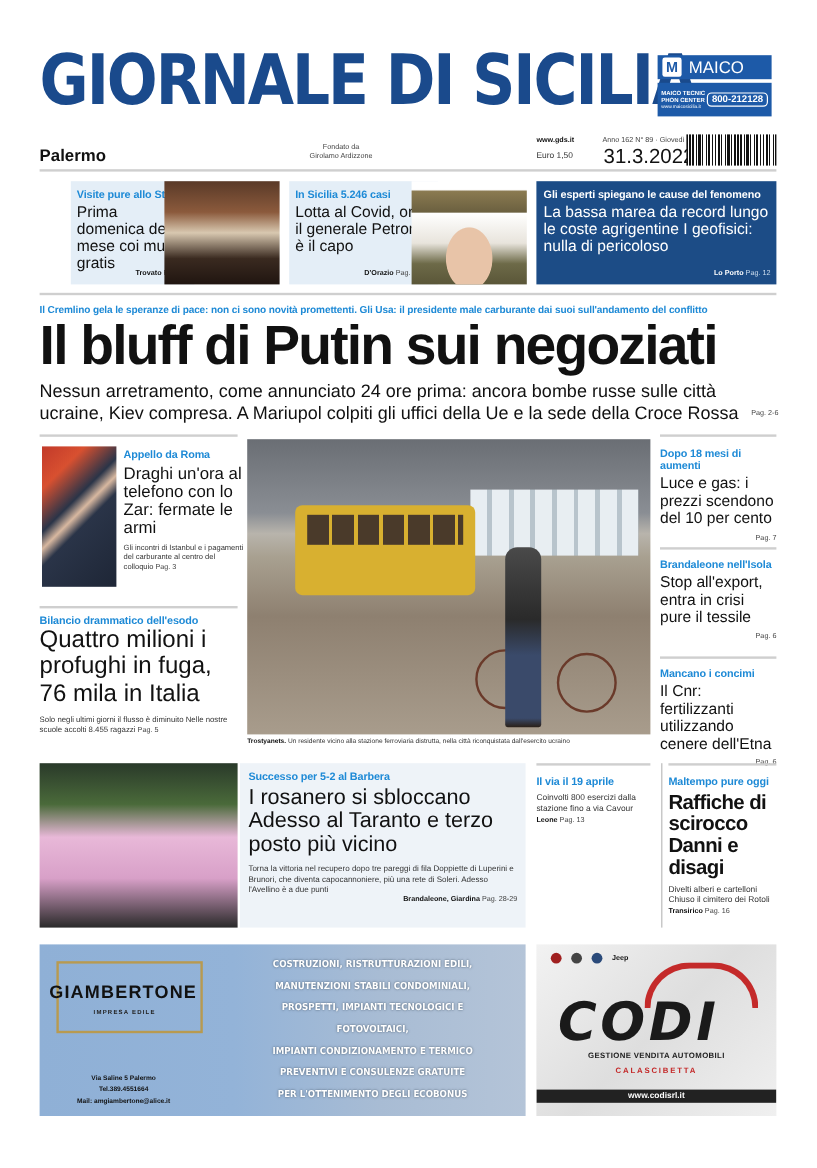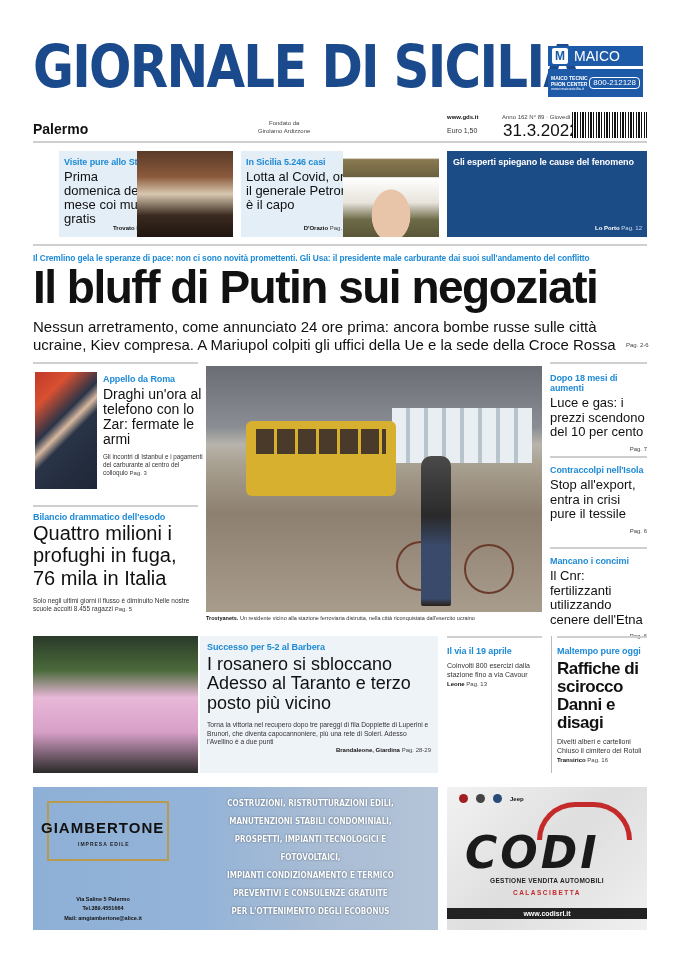--- a/index.html
+++ b/index.html
@@ -12,21 +12,21 @@
   .pg b { color: #111; }
   .rule { height: 2px; background: #cfcfcf; }
   .vrule { width: 1px; background: #bbb; }
 
   
   #masthead-title { left: 33px; top: 38px; font-family: "DejaVu Sans", sans-serif; font-weight: bold; font-size: 58px; color: #1a4a8c; letter-spacing: -2px; transform: scaleX(0.86); transform-origin: left top; white-space: nowrap; line-height: 1; }
   #maico { left: 548px; top: 46px; width: 95px; height: 52px; }
   .maico-top { background: #1d5aa8; color: #fff; height: 20px; display: flex; align-items: center; padding-left: 4px; font-size: 14px; }
   .maico-m { background: #fff; color: #1d5aa8; width: 16px; height: 16px; font-weight: bold; font-size: 12px; display: flex; align-items: center; justify-content: center; margin-right: 6px; border-radius: 2px; }
   .maico-bot { background: #1d5aa8; color: #fff; height: 28px; margin-top: 3px; display: flex; align-items: center; padding: 0 3px; font-size: 5px; font-weight: bold; line-height: 1.2; justify-content: space-between; }
-  .maico-phone { border: 1px solid #fff; border-radius: 4px; padding: 0 3px; font-size: 8px; font-weight: normal; }
+  .maico-phone { border: 1px solid #fff; border-radius: 4px; padding: 0 3px; font-size: 8px; font-weight: bold; }
 
   #city { left: 33px; top: 121px; font-size: 14px; font-weight: bold; }
   #founded { left: 258px; top: 120px; font-size: 6px; color: #444; text-align: center; line-height: 1.25; }
   #site { left: 447px; top: 114px; font-size: 6px; font-weight: bold; }
   #price { left: 447px; top: 127px; font-size: 7px; color: #333; }
   #issue { left: 502px; top: 114px; font-size: 6px; color: #444; }
   #date { left: 503px; top: 121px; font-size: 17px; color: #111; }
   #barcode { left: 572px; top: 112px; width: 75px; height: 26px; background: repeating-linear-gradient(90deg,#111 0 1px,#fff 1px 2px,#111 2px 4px,#fff 4px 5px,#111 5px 6px,#fff 6px 8px); }
   #top-rule { left: 33px; top: 141px; width: 614px; }
 
@@ -153,20 +153,21 @@
 
 <div id="t2" class="abs teaser-box">
   <div class="kicker">In Sicilia 5.246 casi</div>
   <div class="hl t-hl">Lotta al Covid, ora il generale Petroni è il capo</div>
   <div class="t-credit pg"><b>D'Orazio</b> <span>Pag. 7 e 11</span></div>
 </div>
 <div id="t2-photo" class="abs"></div>
 
 <div id="t3" class="abs">
   <div class="kicker">Gli esperti spiegano le cause del fenomeno</div>
+  <div class="hl t-hl">La bassa marea da record lungo le coste agrigentine I geofisici: nulla di pericoloso</div>
   <div class="t-credit pg"><b style="color:#fff">Lo Porto</b> <span style="color:#cde">Pag. 12</span></div>
 </div>
 <div id="mid-rule" class="abs rule"></div>
 
 <div id="lead-kicker" class="abs kicker">Il Cremlino gela le speranze di pace: non ci sono novità promettenti. Gli Usa: il presidente male carburante dai suoi sull'andamento del conflitto</div>
 <div id="lead-hl" class="abs hl">Il bluff di Putin sui negoziati</div>
 <div id="lead-sub" class="abs">Nessun arretramento, come annunciato 24 ore prima: ancora bombe russe sulle città ucraine, Kiev compresa. A Mariupol colpiti gli uffici della Ue e la sede della Croce Rossa</div>
 <div id="lead-pg" class="abs pg">Pag. 2-6</div>
 
 <div id="lead-rule" class="abs rule"></div>
@@ -193,21 +194,21 @@
 <div id="caption" class="abs"><b>Trostyanets.</b> <span>Un residente vicino alla stazione ferroviaria distrutta, nella città riconquistata dall'esercito ucraino</span></div>
 
 <div id="rr0" class="abs rule"></div>
 <div id="r1" class="abs rcol">
   <div class="kicker">Dopo 18 mesi di aumenti</div>
   <div class="hl t-hl">Luce e gas: i prezzi scendono del 10 per cento</div>
   <div class="pg">Pag. 7</div>
 </div>
 <div id="rr1" class="abs rule"></div>
 <div id="r2" class="abs rcol">
-  <div class="kicker">Contraccolpi nell'Isola</div>
+  <div class="kicker">Brandaleone nell'Isola</div>
   <div class="hl t-hl">Stop all'export, entra in crisi pure il tessile</div>
   <div class="pg">Pag. 6</div>
 </div>
 <div id="rr2" class="abs rule"></div>
 <div id="r3" class="abs rcol">
   <div class="kicker">Mancano i concimi</div>
   <div class="hl t-hl">Il Cnr: fertilizzanti utilizzando cenere dell'Etna</div>
   <div class="pg">Pag. 6</div>
 </div>
 

